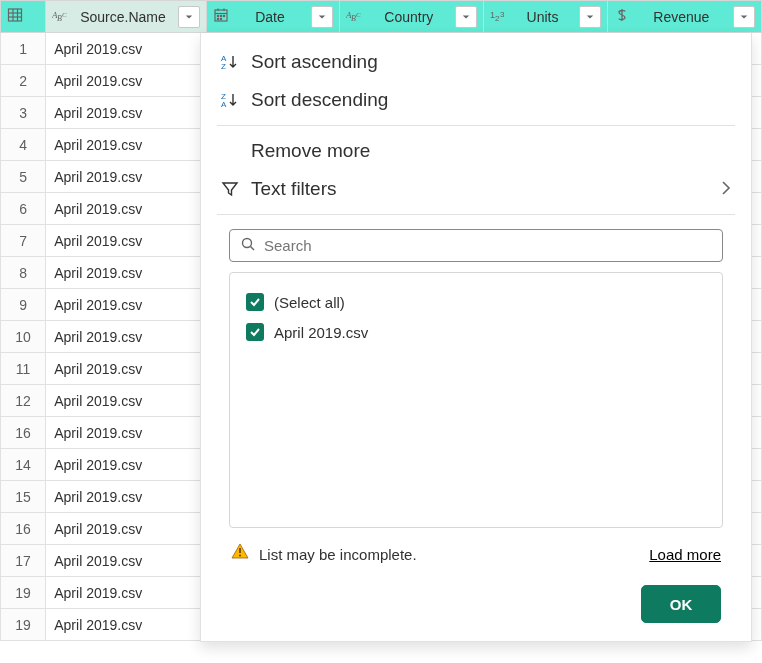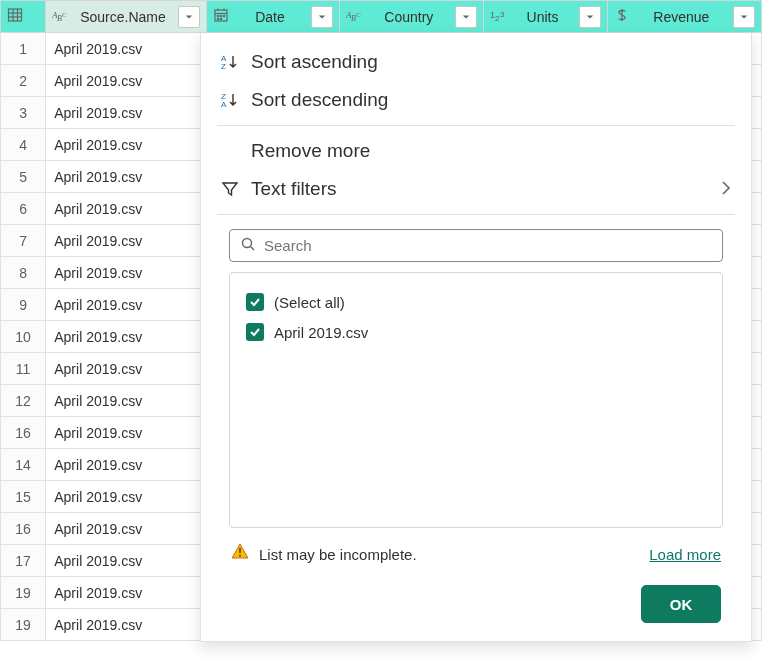--- a/index.html
+++ b/index.html
@@ -138,21 +138,21 @@
     .chk svg { width: 12px; height: 12px; stroke: #fff; }
 
     .warn-row {
       display: flex;
       align-items: flex-end;
       gap: 10px;
       padding: 14px 30px 0 30px;
       font-size: 15px;
     }
     .warn-row .spacer { flex: 1; }
-    .loadmore { color: #0f766e; text-decoration: underline; cursor: pointer; }
+    .loadmore { color: #000000; text-decoration: underline; cursor: pointer; }
 
     .btn-row {
       display: flex;
       justify-content: flex-end;
       gap: 14px;
       padding: 22px 30px 0 30px;
     }
     .btn {
       min-width: 80px;
       height: 38px;

